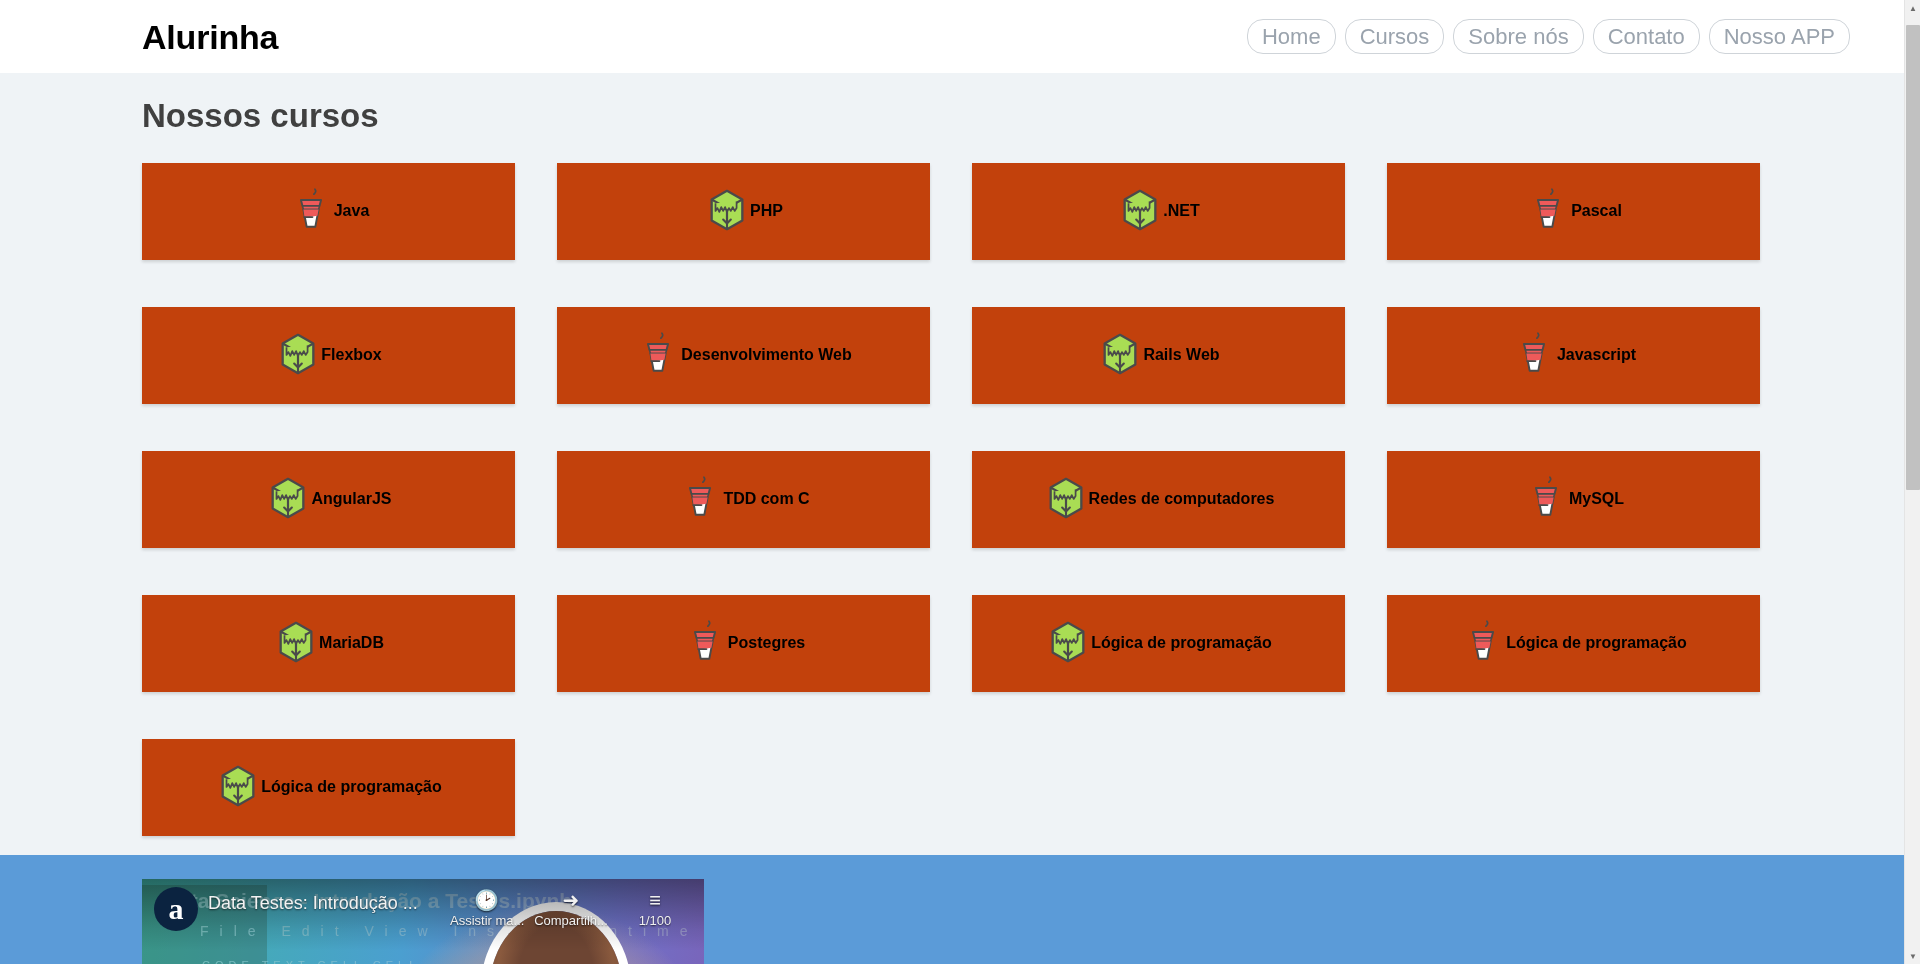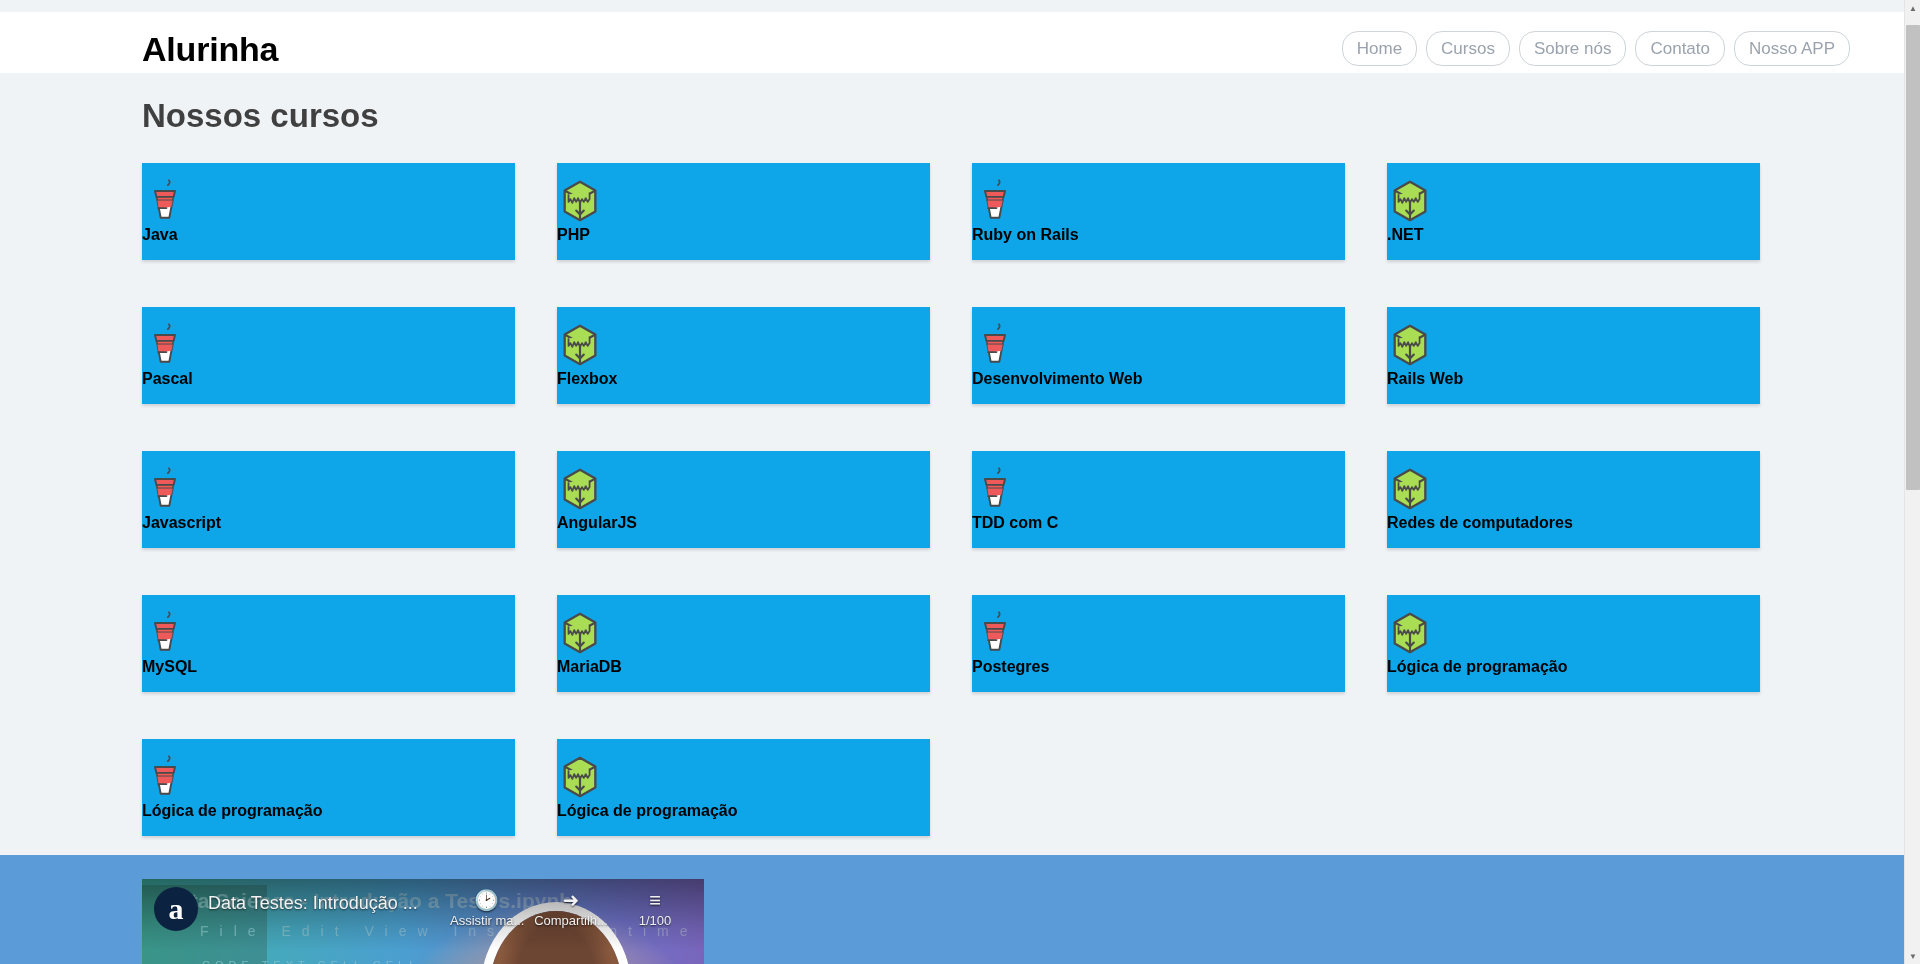--- a/index.html
+++ b/index.html
@@ -12,21 +12,21 @@
   }
   #page {
     position: relative;
     width: 1920px; height: 964px;
     overflow: hidden;
     background: #eff3f6;
   }
   
   .site-header {
     position: absolute;
-    top: 12px; left: 0;
+    top: 0; left: 0;
     width: 1904px; height: 73px;
     background: #ffffff;
     display: flex;
     align-items: center;
     justify-content: space-between;
     padding: 0 54px 0 142px;
   }
   .brand {
     font-size: 34px;
     font-weight: bold;
@@ -42,21 +42,21 @@
   .nav-btn {
     display: inline-flex;
     align-items: center;
     justify-content: center;
     height: 35px;
     padding: 0 14px;
     border: 1px solid #cfd4d9;
     border-radius: 16px;
     background: #ffffff;
     color: #9aa3ad;
-    font-size: 17px;
+    font-size: 22px;
     font-family: "Liberation Sans", sans-serif;
     white-space: nowrap;
     cursor: pointer;
   }
   
   .main {
     position: absolute;
     top: 73px; left: 0;
     width: 1904px;
     height: 782px;
@@ -76,25 +76,25 @@
     list-style: none;
     display: grid;
     grid-template-columns: repeat(4, 373px);
     column-gap: 42px;
     row-gap: 47px;
     padding-left: 142px;
   }
   .card {
     width: 373px;
     height: 97px;
-    background: #0ea5e9;
+    background: #c2410c;
     box-shadow: 0 2px 3px rgba(0,0,0,0.14);
     display: flex;
-    flex-direction: column;
-    align-items: flex-start;
+    flex-direction: row;
+    align-items: center;
     justify-content: center;
     cursor: pointer;
   }
   .card-icon {
     width: 46px;
     height: 46px;
     display: block;
     margin-bottom: 2px;
   }
   .card-label {
@@ -304,31 +304,20 @@
         </li>
         <li class="card">
           <svg class="card-icon" viewBox="0 0 48 48">
             <path d="M24 4 40 13v22L24 44 8 35V13z" fill="#a9dd54" stroke="#4a4a4a" stroke-width="2.4" stroke-linejoin="round"></path>
             <path d="M8 13 24 22l16-9" fill="none" stroke="#4a4a4a" stroke-width="2.2" stroke-linejoin="round"></path>
             <path d="M24 22v22" fill="none" stroke="#4a4a4a" stroke-width="2.2"></path>
             <path d="M12 17v8l2-3 2 4 2-5 2 4 2-4 2 5 2-4 2 3 2-4 2 4 2-3v-7" fill="#a9dd54" stroke="#4a4a4a" stroke-width="1.8" stroke-linejoin="round"></path>
             <path d="M24 24v14m0 0-4-4m4 4 4-4" fill="none" stroke="#4a4a4a" stroke-width="2.2" stroke-linecap="round" stroke-linejoin="round"></path>
           </svg>
           <span class="card-label">PHP</span>
-        </li>
-        <li class="card">
-          <svg class="card-icon" viewBox="0 0 48 48">
-            <path d="M27 7.5c2.2-1.6 2.4-3.6 1.1-5.2" fill="none" stroke="#4a4a4a" stroke-width="1.8" stroke-linecap="round"></path>
-            <path d="M13.5 13.5h21l-1.6 6.2H15.1z" fill="#ee5a5a" stroke="#4a4a4a" stroke-width="2" stroke-linejoin="round"></path>
-            <path d="M15.1 19.7h17.8l-1 3.9H16.1z" fill="#ee5a5a" stroke="#4a4a4a" stroke-width="1.6" stroke-linejoin="round"></path>
-            <path d="M16.1 23.6h15.8l-3.4 17.9H19.5z" fill="#ffffff" stroke="#4a4a4a" stroke-width="2" stroke-linejoin="round"></path>
-            <path d="M16.1 23.6h15.8l-1.2 6.3-13.4 2.2z" fill="#ee5a5a" stroke="none"></path>
-            <path d="M16.9 31.4h8.6" fill="none" stroke="#4a4a4a" stroke-width="2" stroke-linecap="round"></path>
-          </svg>
-          <span class="card-label">Ruby on Rails</span>
         </li>
         <li class="card">
           <svg class="card-icon" viewBox="0 0 48 48">
             <path d="M24 4 40 13v22L24 44 8 35V13z" fill="#a9dd54" stroke="#4a4a4a" stroke-width="2.4" stroke-linejoin="round"></path>
             <path d="M8 13 24 22l16-9" fill="none" stroke="#4a4a4a" stroke-width="2.2" stroke-linejoin="round"></path>
             <path d="M24 22v22" fill="none" stroke="#4a4a4a" stroke-width="2.2"></path>
             <path d="M12 17v8l2-3 2 4 2-5 2 4 2-4 2 5 2-4 2 3 2-4 2 4 2-3v-7" fill="#a9dd54" stroke="#4a4a4a" stroke-width="1.8" stroke-linejoin="round"></path>
             <path d="M24 24v14m0 0-4-4m4 4 4-4" fill="none" stroke="#4a4a4a" stroke-width="2.2" stroke-linecap="round" stroke-linejoin="round"></path>
           </svg>
           <span class="card-label">.NET</span>

